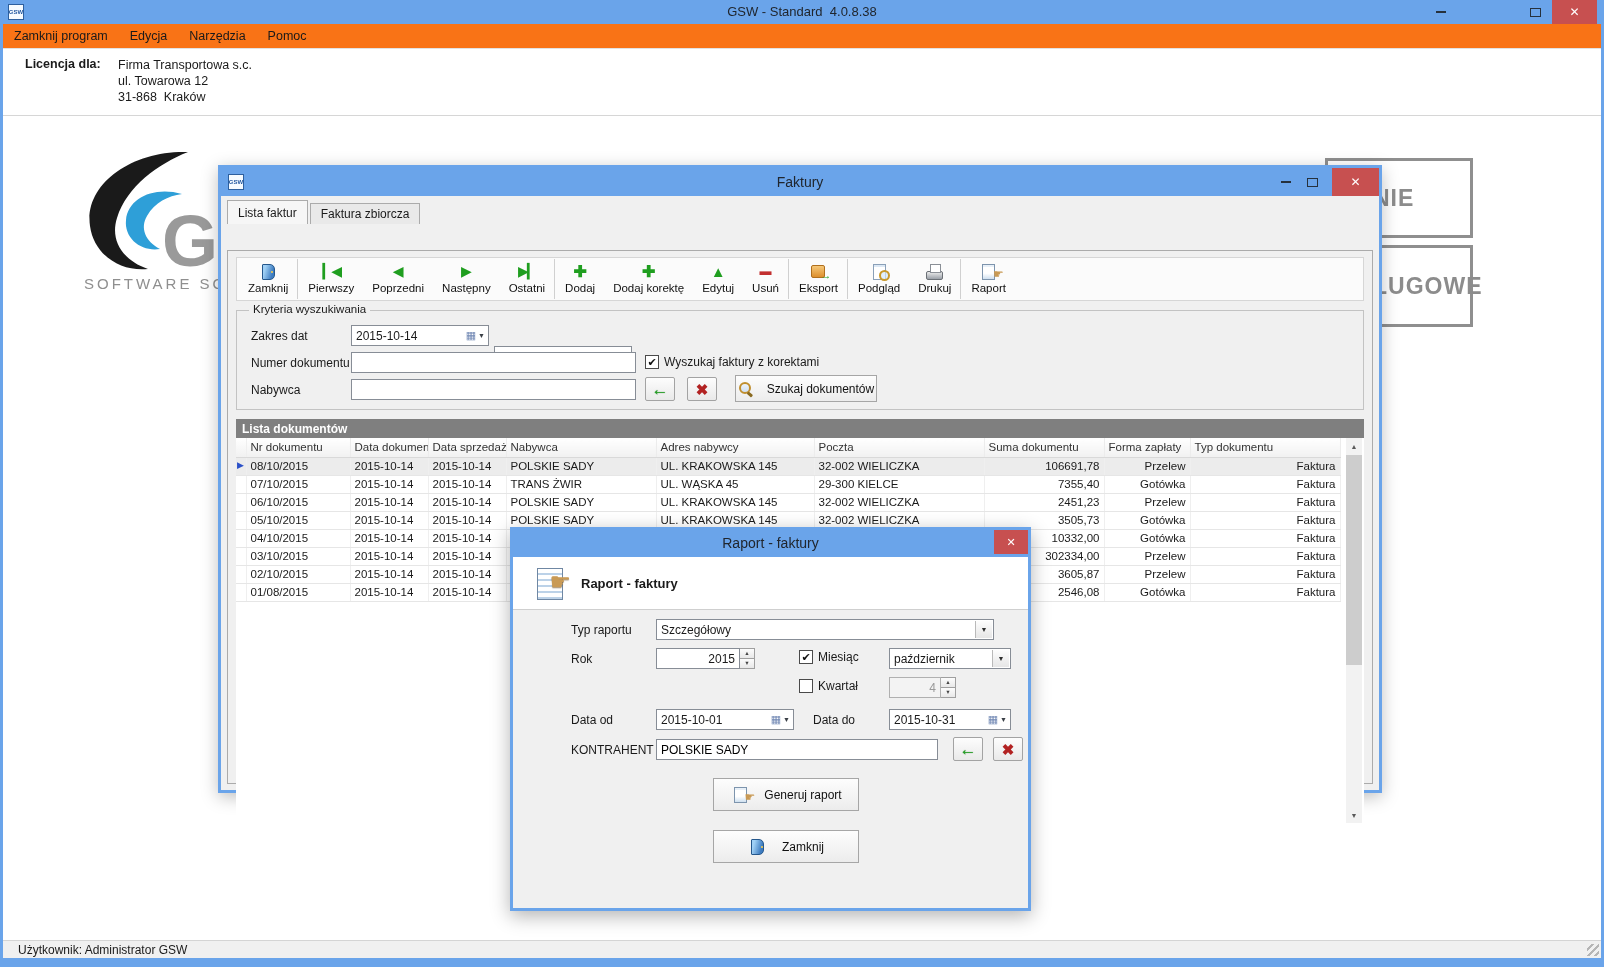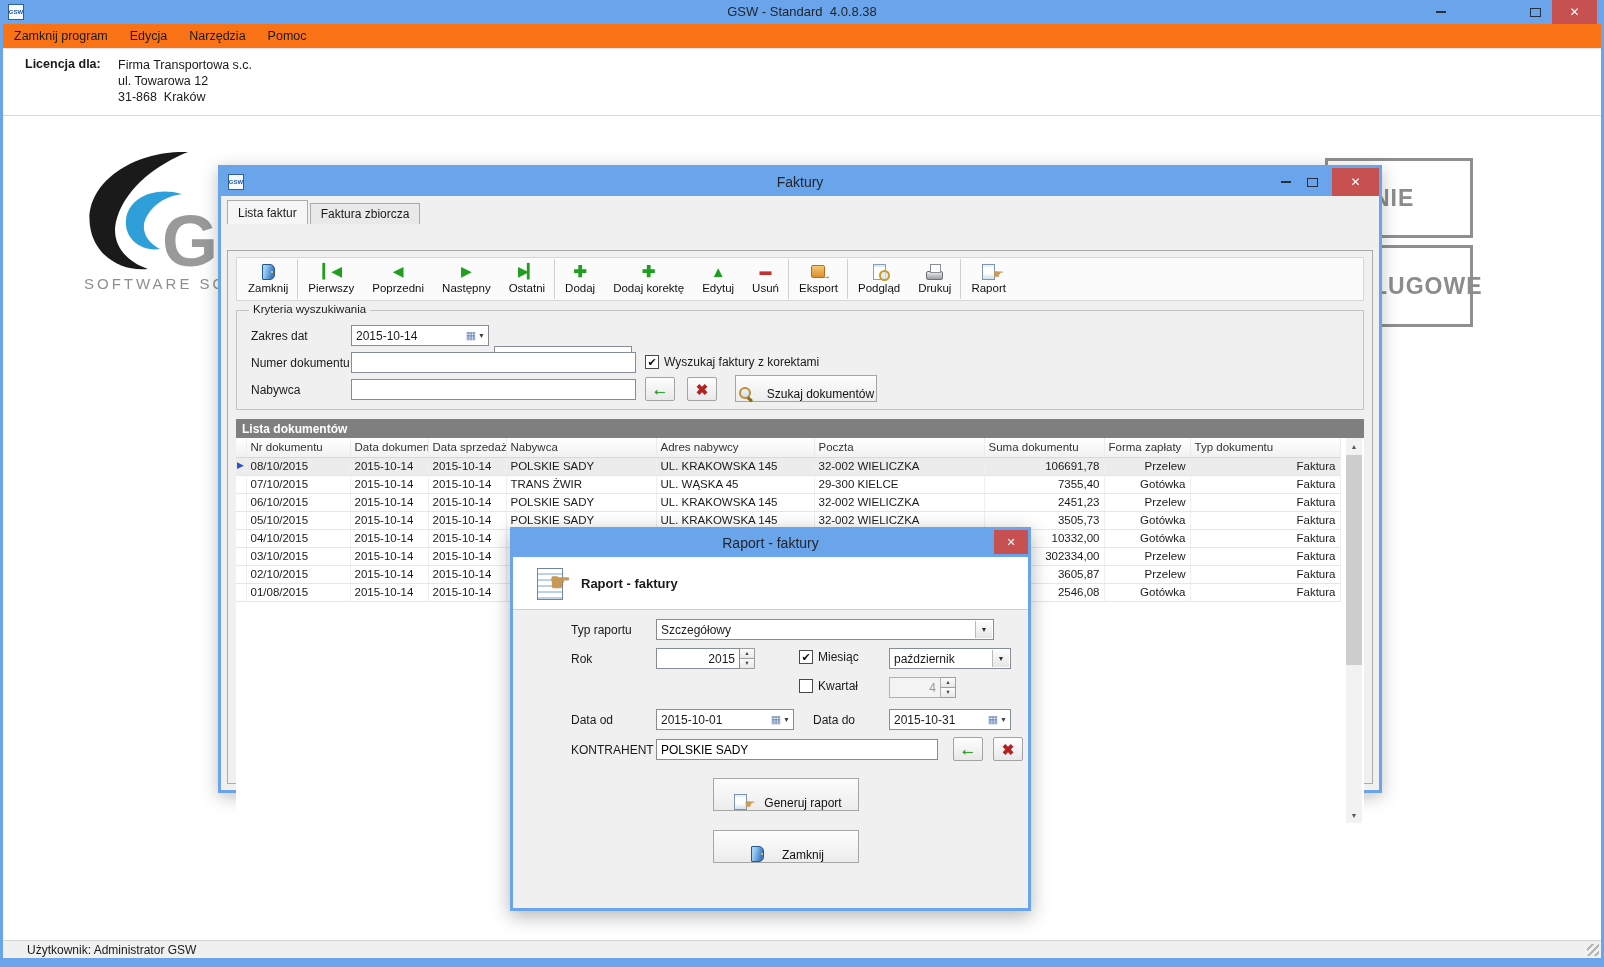--- a/index.html
+++ b/index.html
@@ -31,21 +31,21 @@
     border-bottom:1px solid #e2e2e2; display:flex; align-items:center; z-index:30;}
   #menubar .mi { padding:0 11px; font-size:12.5px; }
   #license { left:3px; top:50px; width:1598px; height:66px; background:#fff;
     border-bottom:1px solid #d6d6d6; z-index:30;}
   #license .lbl { position:absolute; left:22px; top:7px; font-weight:bold; font-size:12.5px; }
   #license .lines { position:absolute; left:115px; top:7px; }
   #license .lic-line { font-size:12.5px; line-height:16px; white-space:pre; }
 
   
   #statusbar { left:3px; top:940px; width:1598px; height:18px; background:#f0f0f0;
-    border-top:1px solid #d4d4d4; display:flex; align-items:center; padding-left:24px;
+    border-top:1px solid #d4d4d4; display:flex; align-items:center; padding-left:15px;
     font-size:12px; z-index:40;}
   #grip { position:absolute; right:2px; bottom:2px; width:12px; height:12px;
     background:repeating-linear-gradient(135deg, transparent 0 3px, #b5b5b5 3px 5px); }
 
   
   #logo { left:70px; top:148px; width:200px; height:160px; z-index:1; }
   #logo-tagline { position:absolute; left:84px; top:275px; font-size:15px; color:#8f8f8f;
     letter-spacing:3px; white-space:nowrap; z-index:1; }
   .bigbtn { position:absolute; background:#fff; border:3px solid #8f8f8f;
     color:#8c8c8c; font-weight:bold; font-size:23px; display:flex; align-items:center;
@@ -70,21 +70,21 @@
   .spin .s + .s { border-top:0; }
   .cb { width:14px; height:14px; background:#fff; border:1px solid #4a4a4a; display:inline-flex;
     align-items:center; justify-content:center; flex:none; }
   .cb .cb-mark { visibility:hidden; font-size:11px; color:#111; line-height:1; }
   .cb.checked .cb-mark { visibility:visible; }
   .minibtn { width:30px; height:24px; border:1px solid #a3a3a3; border-radius:2px;
     background:linear-gradient(#fdfdfd,#e9e9e9); display:flex; align-items:center; justify-content:center; }
   .garrow { color:#28a428; font-weight:900; font-size:17px; line-height:1; text-shadow:0 0 1px #1c6e1c; }
   .redx { color:#b22222; font-weight:bold; font-size:15px; line-height:1; }
   .pushbtn { border:1px solid #a6a6a6; background:linear-gradient(#fdfdfd,#ececec);
-    display:flex; align-items:flex-end; justify-content:center; gap:14px; font-size:12px; color:#111; }
+    display:flex; align-items:center; justify-content:center; gap:14px; font-size:12px; color:#111; }
   .lens { position:relative; width:15px; height:15px; display:inline-block; flex:none; }
   .lens::before { content:""; position:absolute; left:1px; top:1px; width:8px; height:8px;
     border:2px solid #c08f2f; border-radius:50%; background:linear-gradient(#eef4fb,#cfe0f2); }
   .lens::after { content:""; position:absolute; right:0px; bottom:1px; width:6px; height:2.5px;
     background:#8a6a20; transform:rotate(40deg); border-radius:1px; }
 
   
   #fwin { left:218px; top:165px; width:1164px; height:628px; background:#f0f0f0;
     border:3px solid #6aa4ea; z-index:10; box-shadow:0 4px 16px rgba(0,0,0,.25); }
   #fwin-titlebar { position:absolute; left:0; top:0; right:0; height:28px; background:#6aa4ea; }

